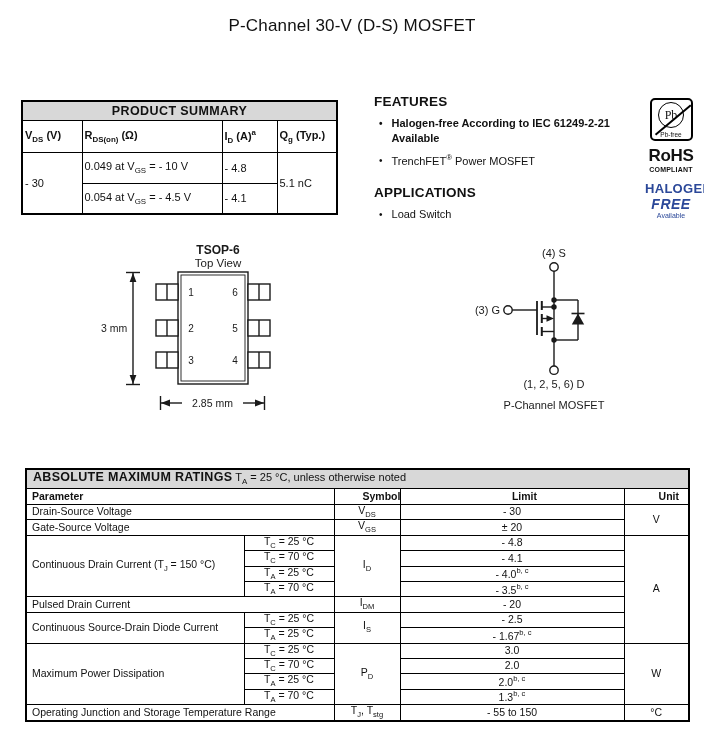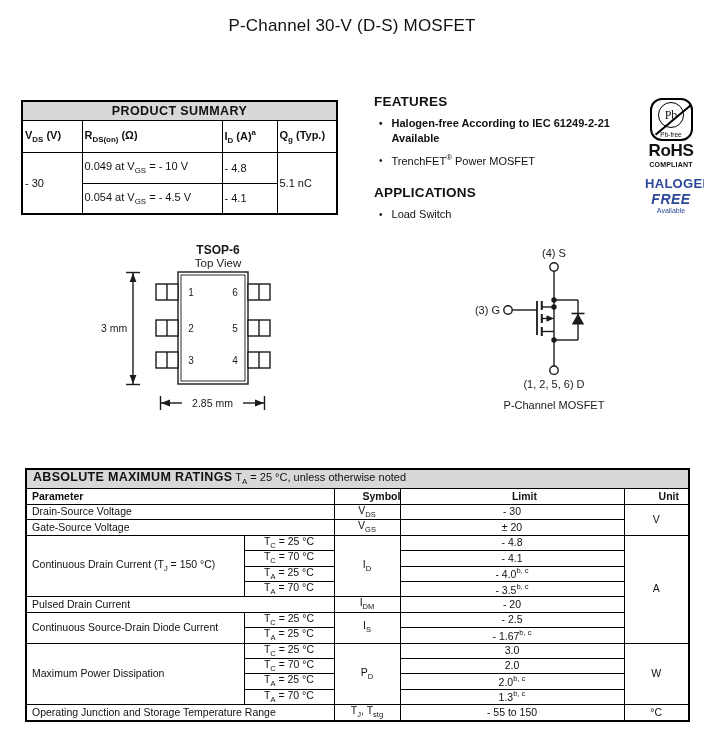--- a/index.html
+++ b/index.html
@@ -29,26 +29,26 @@
   
   .features { position: absolute; left: 374px; top: 94px; width: 258px; }
   .features h2 { font-size: 13.5px; font-weight: bold; margin: 0; letter-spacing: 0.2px; }
   .fi { display: flex; gap: 9px; font-size: 11px; margin-top: 7px; padding-left: 5px; line-height: 1.35; }
   .fi .bullet { font-size: 10px; line-height: 1.5; }
   .fi.bold { font-weight: bold; }
   .apps-h { margin-top: 17px !important; }
 
   
   .badges { position: absolute; left: 645px; top: 98px; width: 52px; text-align: center; }
-  .pbbox { width: 43px; height: 43px; border: 2px solid #000; border-radius: 12px; margin: 0 auto; position: relative; background: #fff; }
+  .pbbox { width: 43px; height: 43px; border: 2px solid #000; border-radius: 5px; margin: 0 auto; position: relative; background: #fff; }
   .pbcircle { width: 26px; height: 26px; border: 1.5px solid #000; border-radius: 50%; margin: 2px auto 0;
     font-size: 12px; font-family: "Liberation Serif", serif; display: flex; align-items: center; justify-content: center; }
   .pbslash { position: absolute; left: -2px; top: 19px; width: 46px; height: 1.6px; background: #000; transform: rotate(-40deg); }
   .pbfree { position: absolute; bottom: 1px; left: 0; width: 100%; font-size: 6.5px; }
-  .rohs { font-size: 17px; font-weight: bold; letter-spacing: -0.3px; }
+  .rohs { font-size: 17px; font-weight: bold; margin-top: 5px; letter-spacing: -0.3px; }
   .compliant { font-size: 7px; font-weight: bold; letter-spacing: 0.2px; }
   .halogen { color: var(--blue); font-size: 13px; font-weight: bold; margin-top: 8px; letter-spacing: 0.3px; }
   .free { color: var(--blue); font-size: 14px; font-weight: bold; font-style: italic; letter-spacing: 0.5px; }
   .available { color: var(--blue); font-size: 7px; }
 
   .pkg-svg { position: absolute; left: 100px; top: 240px; }
   .sym-svg { position: absolute; left: 440px; top: 240px; }
   svg text { font-family: "Liberation Sans", sans-serif; fill: #1a1a1a; }
 
   

